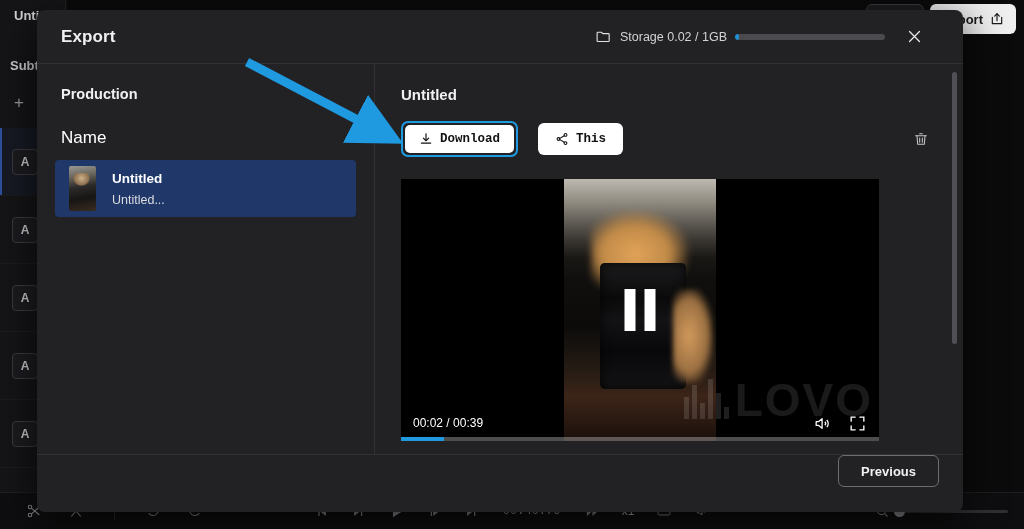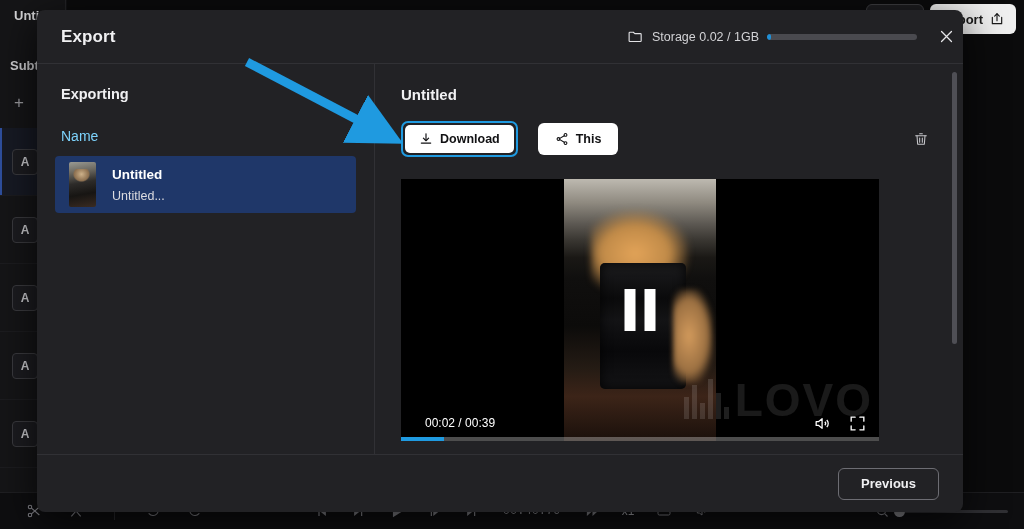--- a/index.html
+++ b/index.html
@@ -87,40 +87,40 @@
     position: absolute; left: 37px; top: 10px; width: 926px; height: 502px;
     background: #222225; border-radius: 8px;
     box-shadow: 0 10px 42px rgba(0,0,0,0.72);
     display: flex; flex-direction: column; overflow: hidden;
   }
   .modal-header {
     height: 54px; flex: 0 0 54px; display: flex; align-items: center;
     padding: 0 0 0 24px; border-bottom: 1px solid #313135;
   }
   .modal-title { font-size: 17px; font-weight: 700; color: #f1f1f3; letter-spacing: .1px; }
-  .header-right { margin-left: auto; display: flex; align-items: center; padding-right: 4px; gap: 16px; }
+  .header-right { margin-left: auto; display: flex; align-items: center; padding-right: 36px; gap: 16px; }
   .storage-group { display: flex; align-items: center; gap: 8px; }
   .storage-text { font-size: 12.5px; color: #d3d3d6; white-space: nowrap; }
   .storage-track {
     width: 150px; height: 6px; border-radius: 4px; background: #4a4a4f; position: relative; overflow: hidden;
   }
   .storage-fill { position: absolute; left: 0; top: 0; bottom: 0; width: 4px; background: #1e90d8; border-radius: 4px; }
   .close-x {
     width: 26px; height: 26px; display: flex; align-items: center; justify-content: center;
     color: #e6e6e9;
   }
 
   .modal-body { flex: 1 1 auto; display: flex; min-height: 0; position: relative; }
 
   .prod-pane {
     width: 338px; flex: 0 0 338px; border-right: 1px solid #313135;
     padding: 22px 0 0 0; position: relative;
   }
   .prod-heading { font-size: 14.5px; font-weight: 700; color: #f0f0f2; padding: 0 0 0 24px; }
-  .col-name { font-size: 14px; color: #7dd3fc; padding: 26px 0 0 24px; }
+  .col-name { font-size: 17px; color: #ffffff; padding: 26px 0 0 24px; }
   .prod-list { margin-top: 12px; padding: 0 18px; }
   .prod-row {
     display: flex; align-items: center; gap: 16px;
     height: 57px; padding: 0 14px; border-radius: 4px;
   }
   .prod-row.selected { background: #1f3769; }
   .thumb {
     width: 27px; height: 45px; border-radius: 2px; overflow: hidden; flex: 0 0 27px;
     background: linear-gradient(170deg,#9a9a93 0%,#6d6a62 22%,#2d2b29 46%,#171513 70%,#3a2b22 100%);
     position: relative;
@@ -136,21 +136,21 @@
   .detail-pane { flex: 1 1 auto; position: relative; overflow: hidden; padding: 22px 0 0 26px; }
   .detail-title { font-size: 15px; font-weight: 700; color: #f1f1f3; }
   .action-row { display: flex; align-items: center; margin-top: 18px; padding-right: 30px; }
   .btn-dl-wrap {
     border: 2px solid #1f9ae0; border-radius: 7px; padding: 2px;
     display: inline-flex;
   }
   .btn-white {
     background: #ffffff; color: #111113; border-radius: 5px;
     height: 28px; padding: 0 14px; display: inline-flex; align-items: center; gap: 7px;
-    font-size: 12.5px; font-weight: 700;
+    font-size: 12.5px; font-weight: 700; font-family: Liberation Mono, monospace;
   }
   .btn-share { margin-left: 20px; height: 32px; border-radius: 6px; padding: 0 17px; }
   .trash-btn {
     margin-left: auto; width: 24px; height: 24px; display: flex; align-items: center; justify-content: center;
     color: #c6c6ca;
   }
 
   .player {
     margin-top: 22px; width: 478px; height: 262px; background: #000000; position: relative;
     overflow: hidden;
@@ -191,38 +191,38 @@
     position: absolute; right: 150px; bottom: 22px; display: flex; align-items: flex-end; gap: 3px;
     opacity: .12;
   }
   .wm-bars i { display: block; width: 5px; background: #ffffff; }
   .subtitle-line {
     position: absolute; left: 0; right: 0; bottom: 48px; text-align: center;
     font-size: 15px; font-weight: 700; color: #d2d2d4;
     text-shadow: 0 1px 3px rgba(0,0,0,.9);
   }
   .player-controls {
-    position: absolute; left: 12px; right: 0; bottom: 0; height: 36px;
+    position: absolute; left: 0; right: 0; bottom: 0; height: 36px;
     display: flex; align-items: center; padding: 0 12px;
   }
   .pc-time { font-size: 12px; color: #ffffff; font-family: "Liberation Sans", sans-serif; }
   .pc-right { margin-left: auto; display: flex; align-items: center; gap: 16px; color: #ffffff; }
   .player-progress {
     position: absolute; left: 0; right: 0; bottom: 0; height: 4px; background: rgba(255,255,255,0.30);
   }
   .player-progress > i { display: block; height: 100%; width: 9%; background: #1f9ae0; }
 
   .detail-scrollbar {
     position: absolute; right: 6px; top: 8px; width: 5px; height: 272px;
     background: #4f4f55; border-radius: 3px;
   }
 
   .modal-footer {
     height: 58px; flex: 0 0 58px; border-top: 1px solid #313135;
-    display: flex; align-items: center; justify-content: flex-end; gap: 14px; padding-right: 24px;
+    display: flex; align-items: flex-start; justify-content: flex-end; gap: 14px; padding-right: 24px;
   }
   .btn-prev {
     height: 32px; padding: 0 22px; border-radius: 6px; background: transparent;
     border: 1px solid #6d6d73; color: #f0f0f2; font-size: 13px; font-weight: 700;
     display: inline-flex; align-items: center;
   }
   .btn-close-modal {
     height: 32px; padding: 0 28px; border-radius: 6px; background: #ffffff;
     color: #131315; font-size: 13px; font-weight: 700;
     display: inline-flex; align-items: center;
@@ -392,21 +392,21 @@
           <svg width="17" height="17" viewBox="0 0 24 24" fill="none" stroke="currentColor" stroke-width="1.8" stroke-linecap="round">
             <path d="M5 5l14 14M19 5L5 19"></path>
           </svg>
         </span>
       </div>
     </div>
 
     <div class="modal-body">
 
       <div class="prod-pane">
-        <div class="prod-heading">Exporting</div>
+        <div class="prod-heading">Production</div>
         <div class="col-name">Name</div>
         <div class="prod-list">
           <div class="prod-row selected">
             <span class="thumb"></span>
             <span class="prod-meta">
               <span class="prod-name">Untitled</span>
               <span class="prod-status">Untitled...</span>
             </span>
           </div>
         </div>

